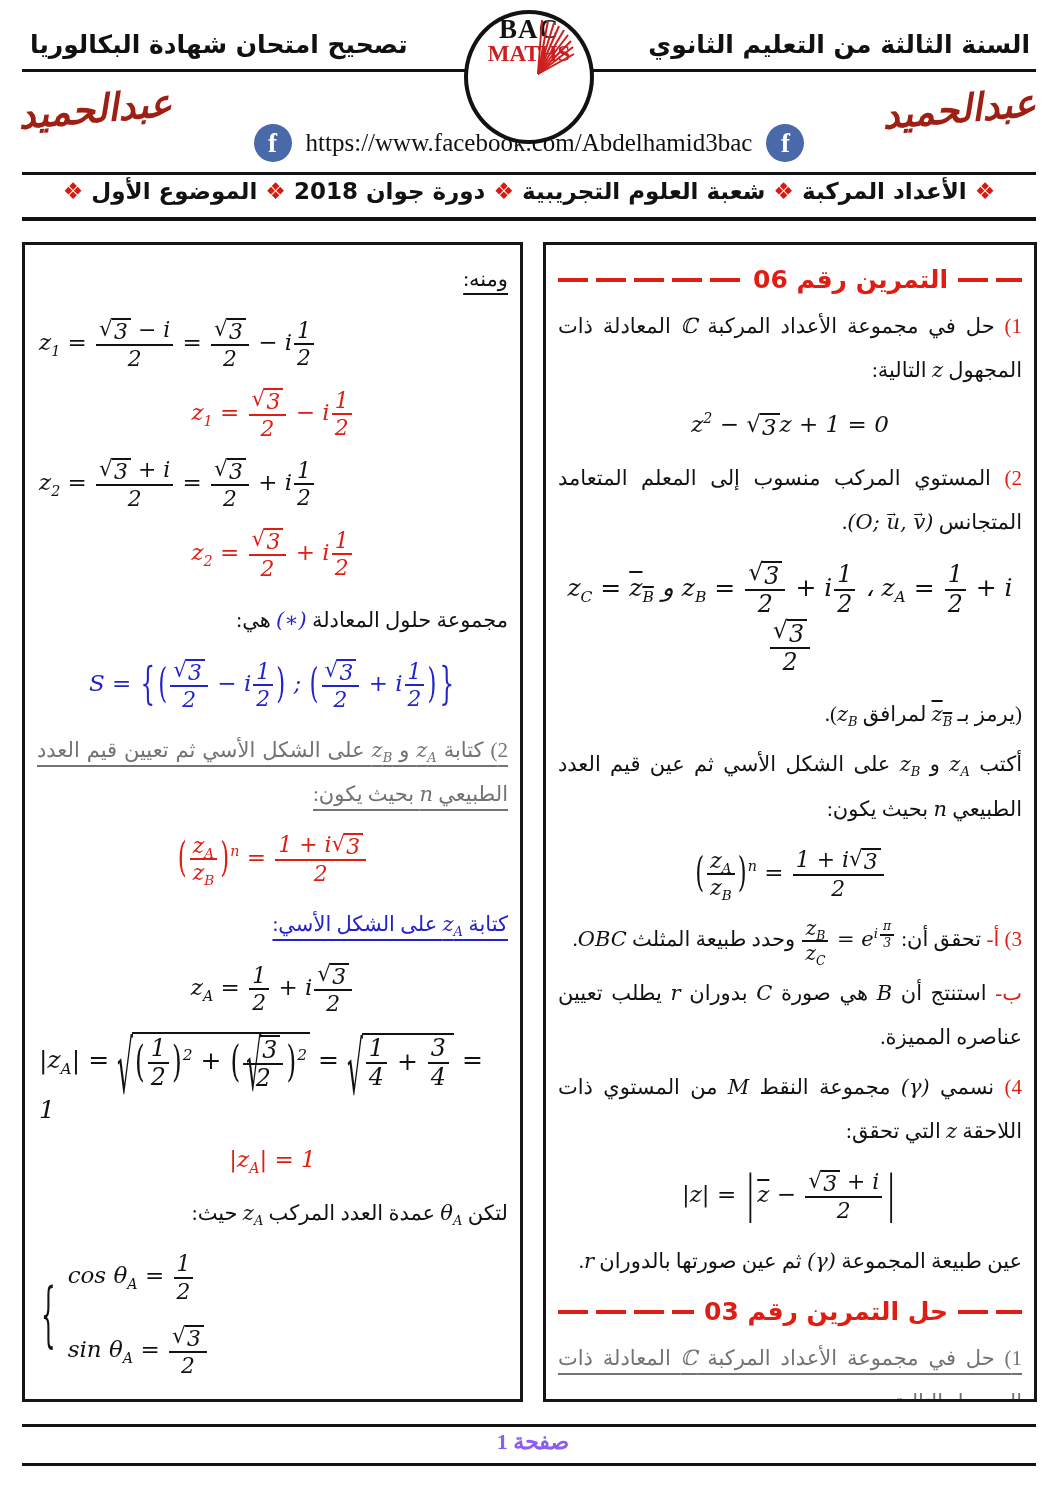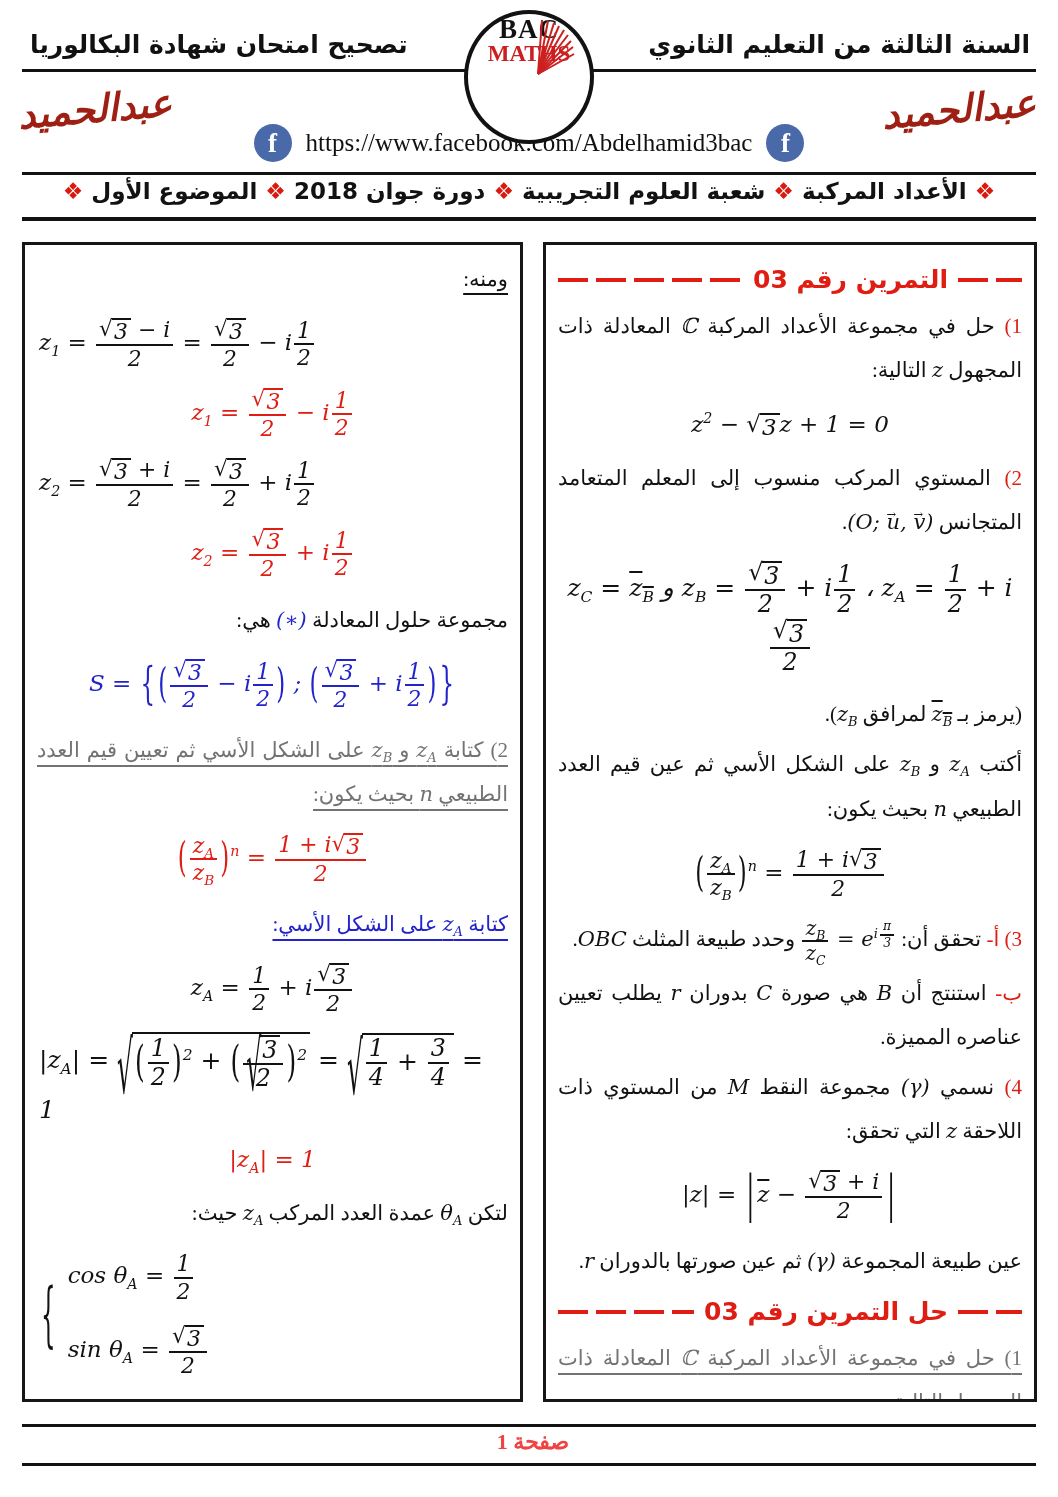--- a/index.html
+++ b/index.html
@@ -85,21 +85,21 @@
   .bigb2{display:inline-block;transform:scaleY(3.1);margin:0 12px 0 2px;font-style:normal;}
   .stack{display:inline-flex;flex-direction:column;align-items:flex-start;row-gap:20px;vertical-align:middle;}
   .stack .srow{display:block;}
   .vec{position:relative;font-style:italic;}
   .vec::after{content:"→";position:absolute;left:0;top:-0.7em;font-size:0.55em;font-style:normal;}
 
   
   .rule.ft-top{top:1424px;height:3px;}
   .rule.ft-bottom{top:1463px;height:3px;}
   .ft-text{position:absolute;left:8px;right:0;top:1429px;text-align:center;direction:rtl;
-           font:bold 22px "Liberation Serif","DejaVu Serif",serif;color:#ef4444;}
+           font:bold 22px "Liberation Serif","DejaVu Serif",serif;color:#8b5cf6;}
 </style>
 </head>
 <body>
 
 <div class="page">
 
   <div class="hdr-title left">تصحيح امتحان شهادة البكالوريا</div>
   <div class="hdr-title right">السنة الثالثة من التعليم الثانوي</div>
   <div class="hdr-rule"></div>
 
@@ -271,21 +271,21 @@
               </span></span>
           </span></div>
         <div class="line math center red" dir="ltr">θ<sub>A</sub> ≡ <span class="frac">
             <span class="num">π</span>
             <span class="den">3</span>
           </span> [2π]</div>
       </div>
     <div class="col right">
         <div class="exo-head" dir="rtl">
           <span class="dash short"></span>
-          <span class="htext">التمرين رقم 03</span>
+          <span class="htext">التمرين رقم 06</span>
           <span class="dash long"></span>
         </div>
         <div class="line prose " dir="rtl"><span class="red">1) </span>حل في مجموعة الأعداد المركبة <span class="m">ℂ</span> المعادلة ذات المجهول <span class="m">z</span> التالية:</div>
         <div class="line math center" dir="ltr">z<sup>2</sup> − <span class="sqrt">
             <span class="rad">√</span>
             <span class="vinc">3</span>
           </span>z + 1 = 0</div>
         <div class="line prose " dir="rtl"><span class="red">2) </span>المستوي المركب منسوب إلى المعلم المتعامد المتجانس <span class="m">(O; <span class="vec">u</span>, <span class="vec">v</span>)</span>.</div>
         <div class="line math center small" dir="ltr">z<sub>C</sub> = <span class="over">z<sub>B</sub></span>  و  z<sub>B</sub> = <span class="frac">
             <span class="num"><span class="sqrt">

